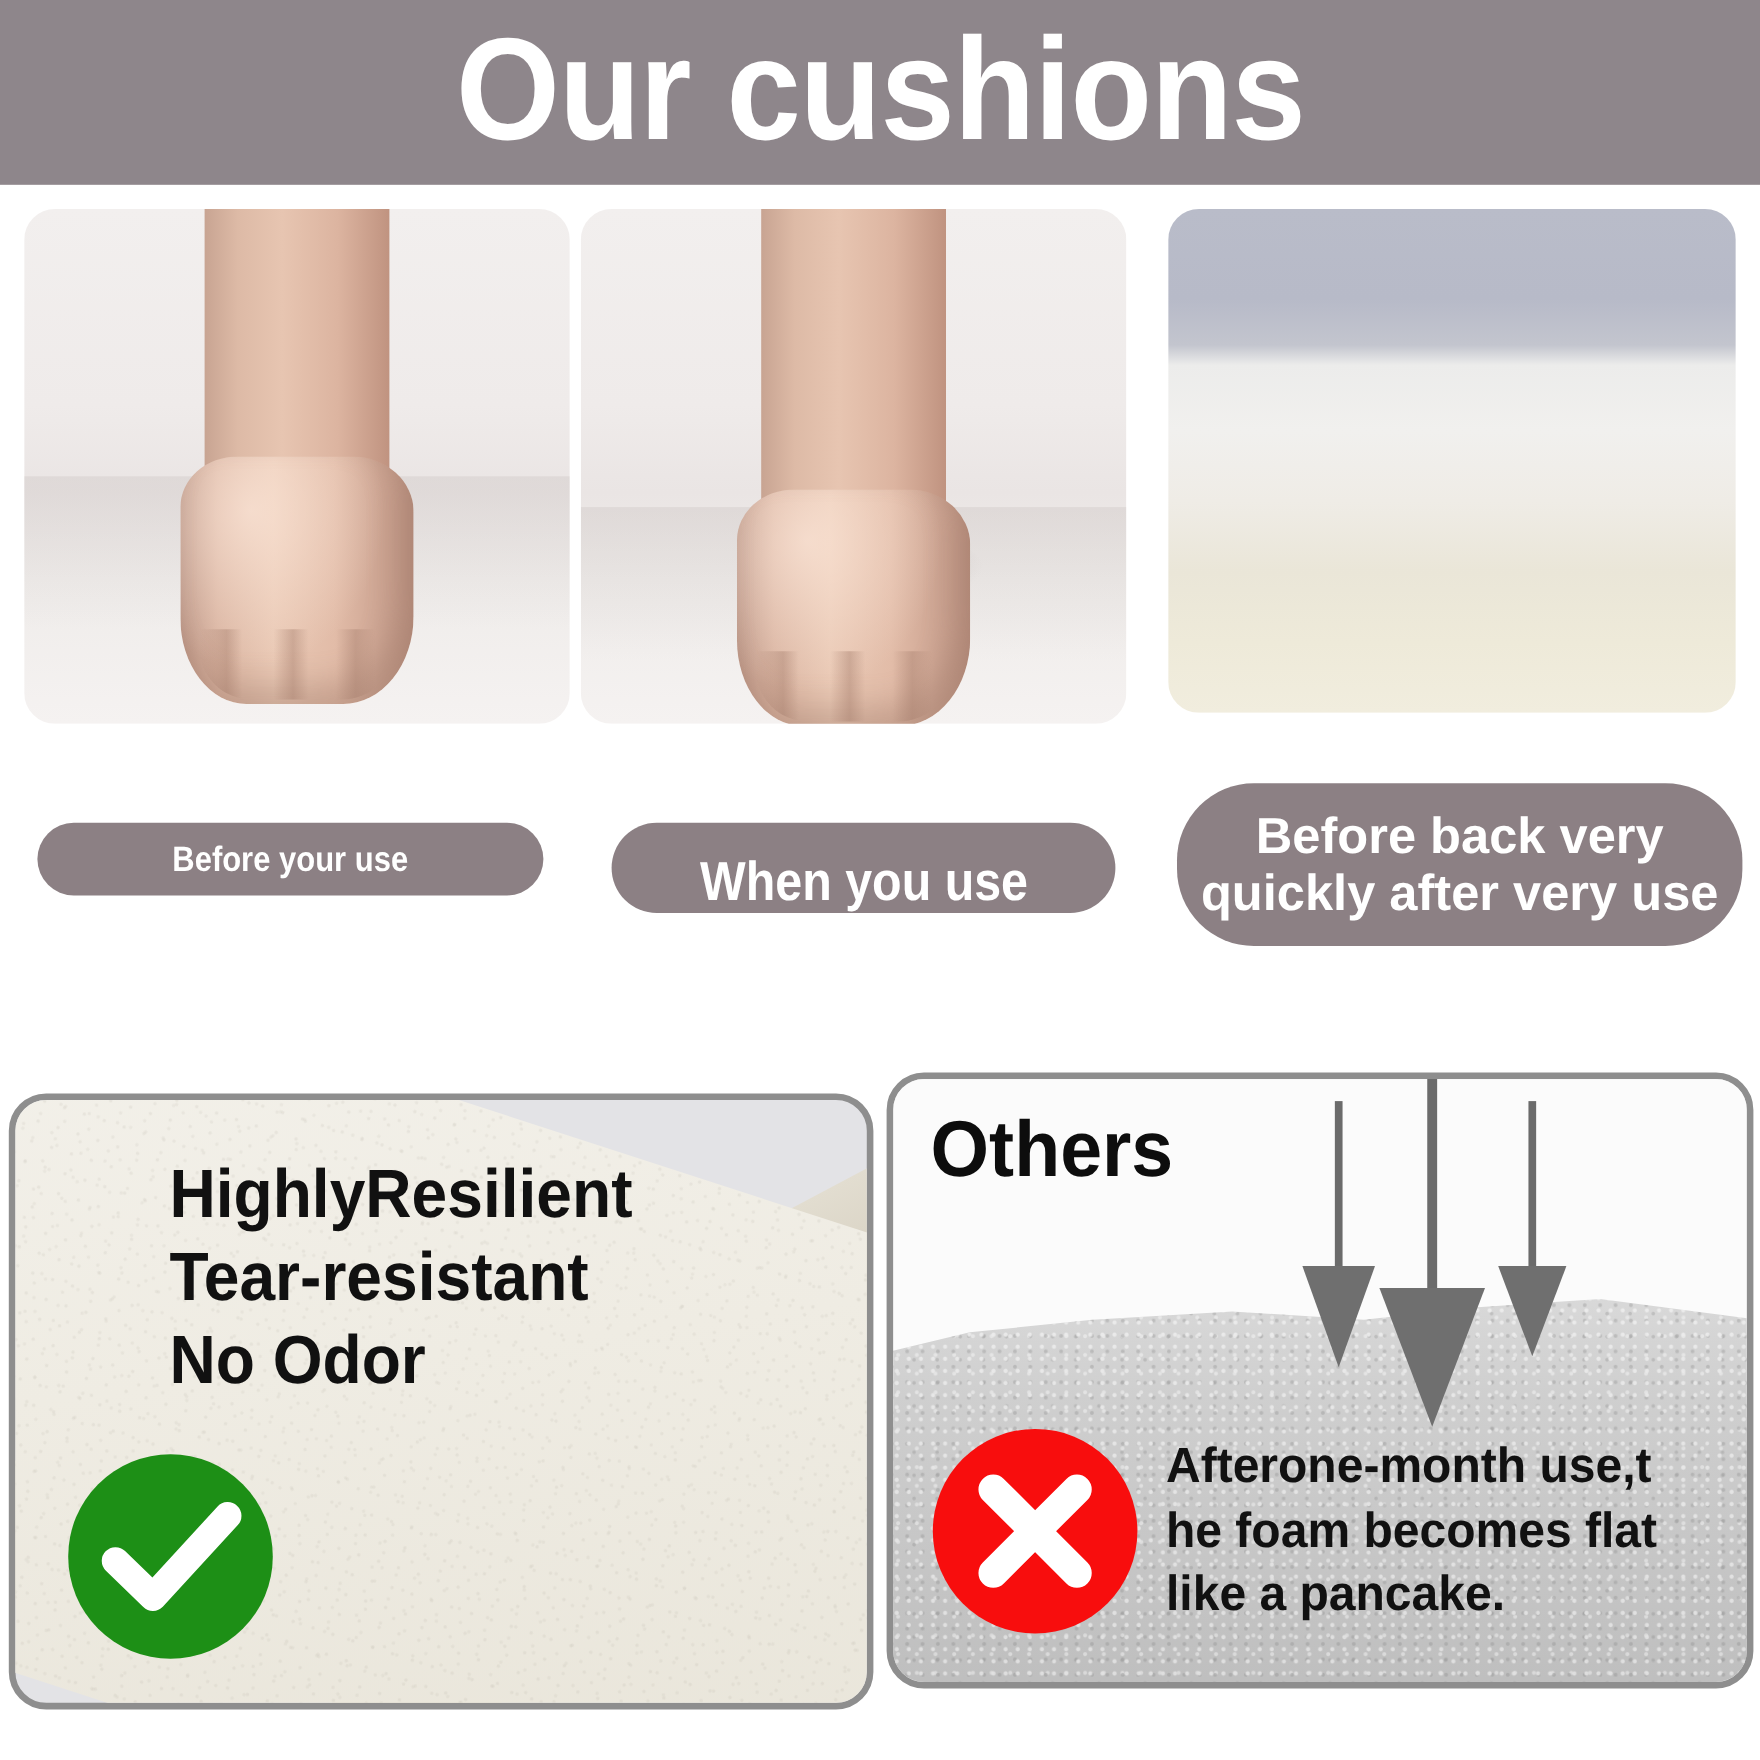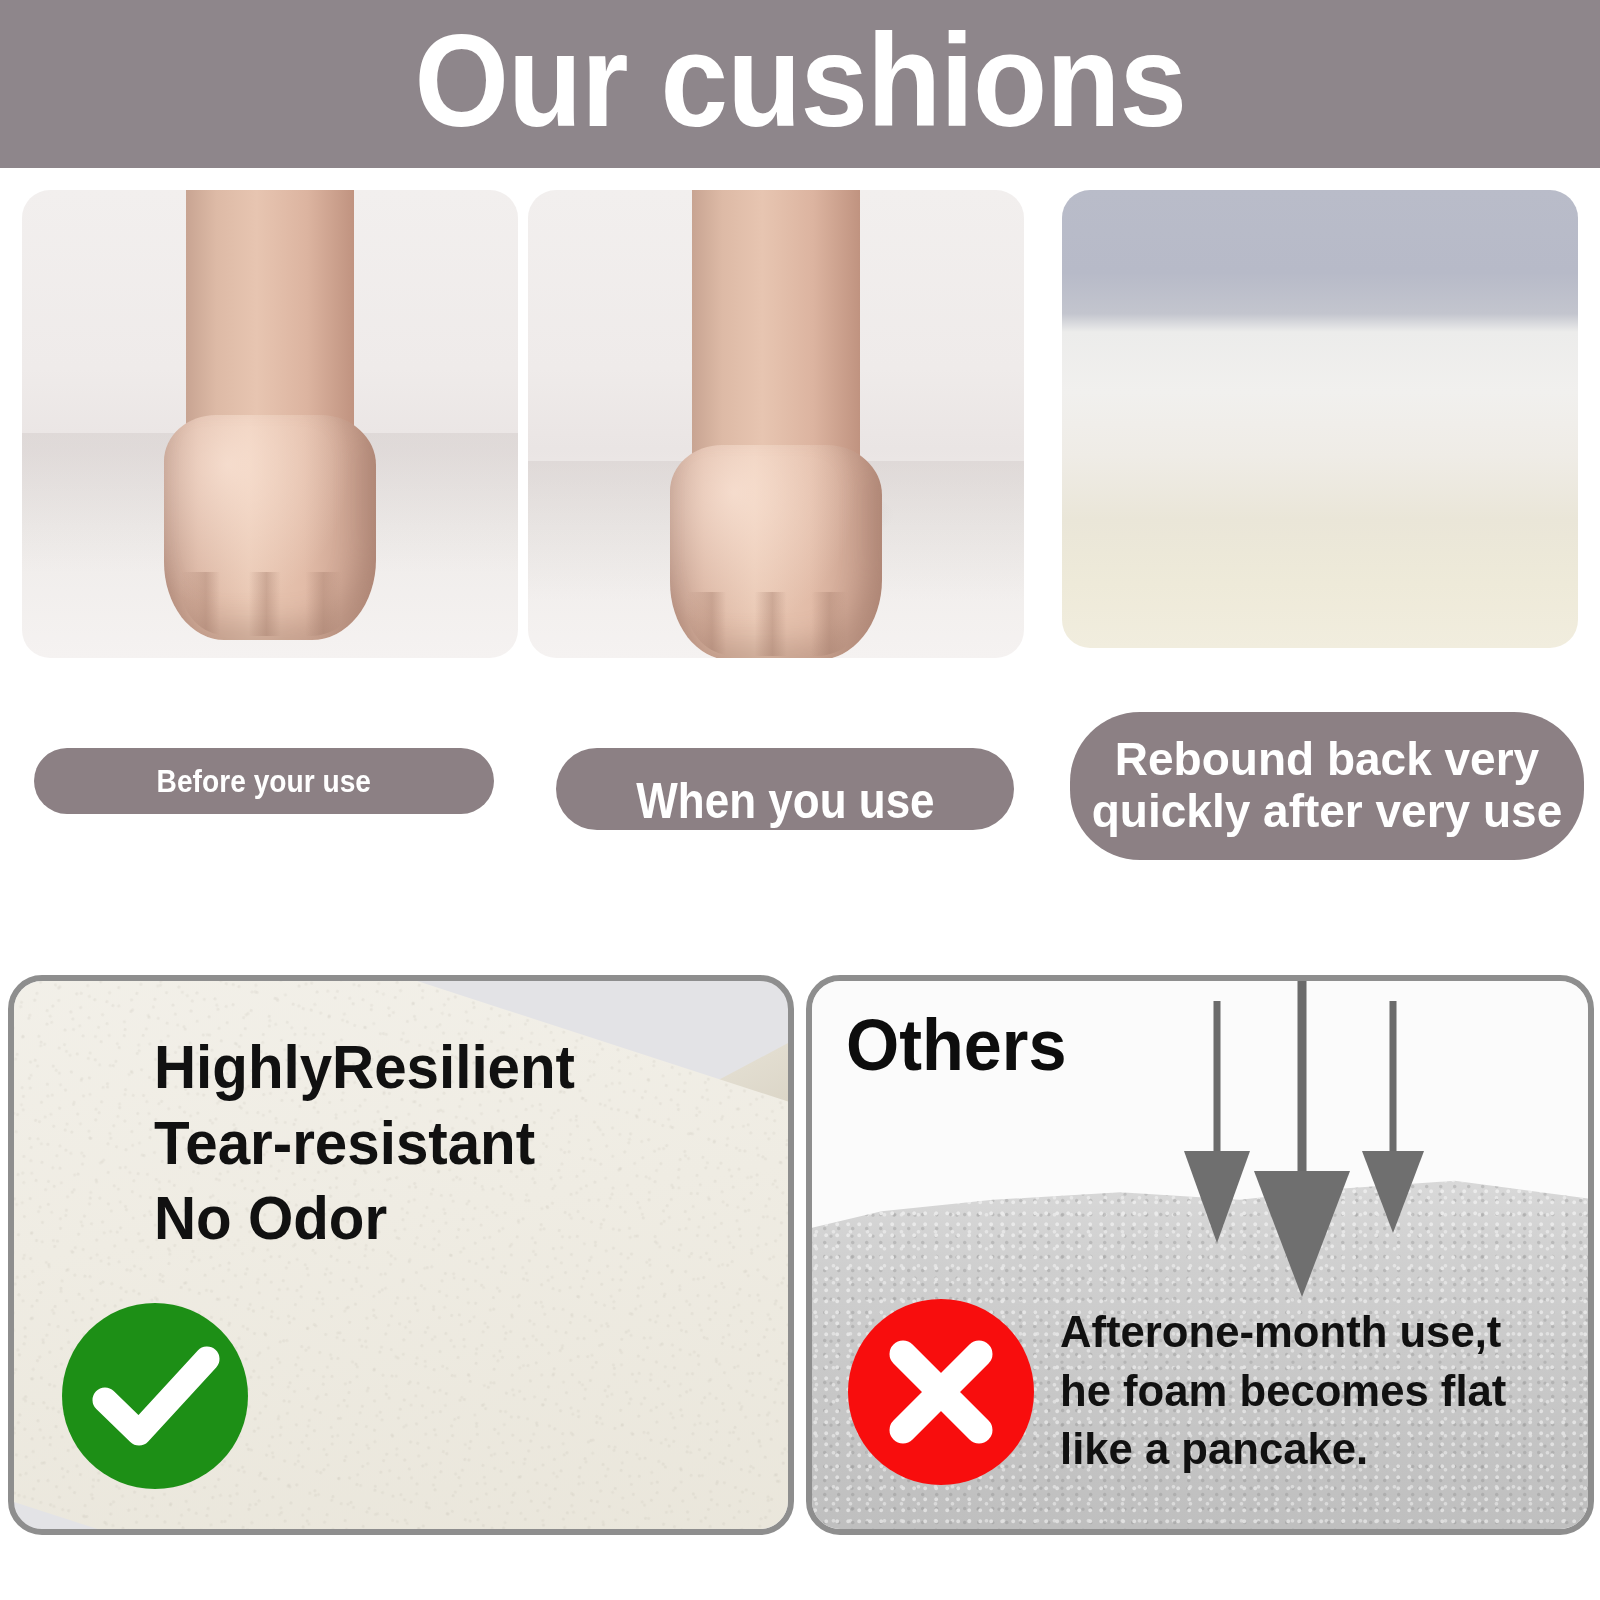--- a/index.html
+++ b/index.html
@@ -190,21 +190,21 @@
   
   .card {
     position: absolute;
     top: 975px;
     height: 560px;
     border: 6px solid #8e8e8e;
     border-radius: 34px;
     box-sizing: border-box;
     overflow: hidden;
   }
-  .card-good { left: 8px;   width: 786px; background: #e3e3e6; }
+  .card-good { left: 8px;   width: 786px; background: #e3e3e6; margin-top: 19px; }
   .card-bad  { left: 806px; width: 788px; background: #e5e5e5; }
 
   
   .slab-wrap { position: absolute; inset: 0; }
   .slab-top {
     position: absolute;
     left: -120px;
     top: -170px;
     width: 1080px;
     height: 620px;
@@ -394,21 +394,21 @@
 
 <div class="pill pill-1">
   <span class="pill-narrow">Before your use</span>
 </div>
 
 <div class="pill pill-2">
   <span class="pill-narrow">When you use</span>
 </div>
 
 <div class="pill pill-3">
-  <span>Rebound back very</span>
+  <span>Before back very</span>
   <span>quickly after very use</span>
 </div>
 
 <div class="card card-good">
   <div class="slab-wrap">
     <div class="slab-face-l"></div>
     <div class="slab-face-r"></div>
     <div class="slab-top">
       <div class="slab-grain"></div>
     </div>

